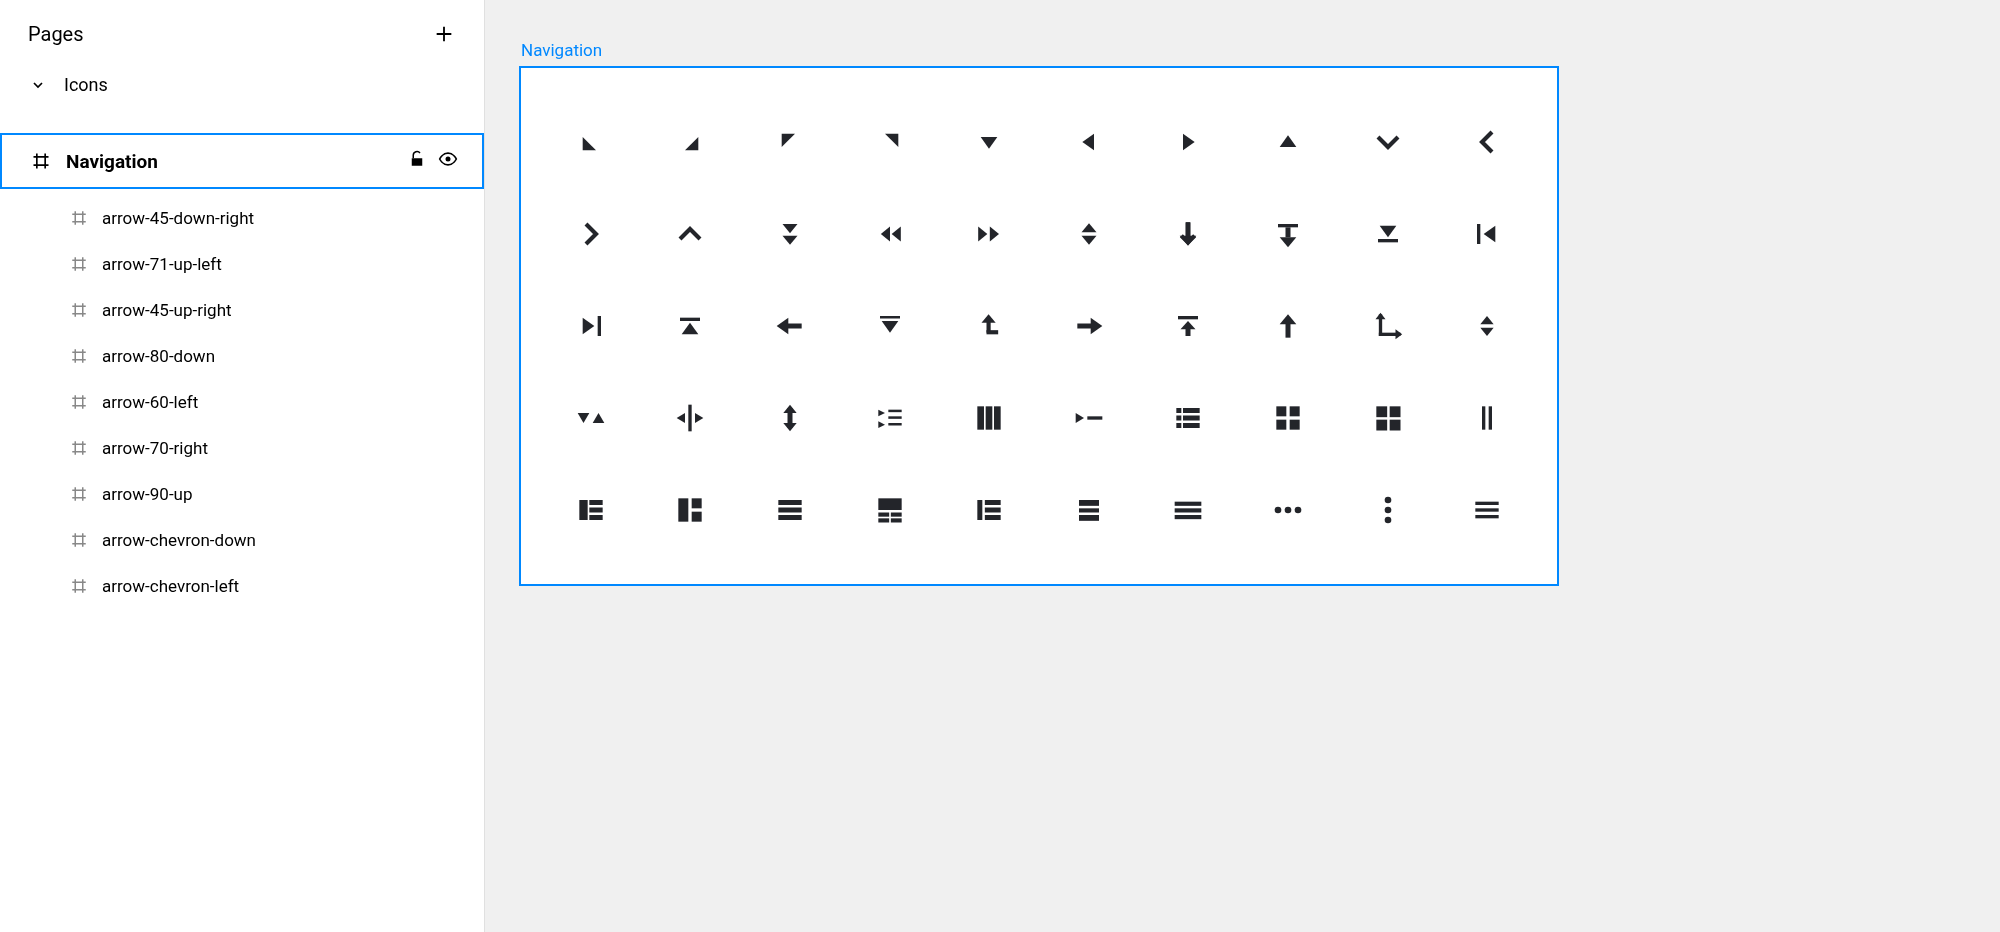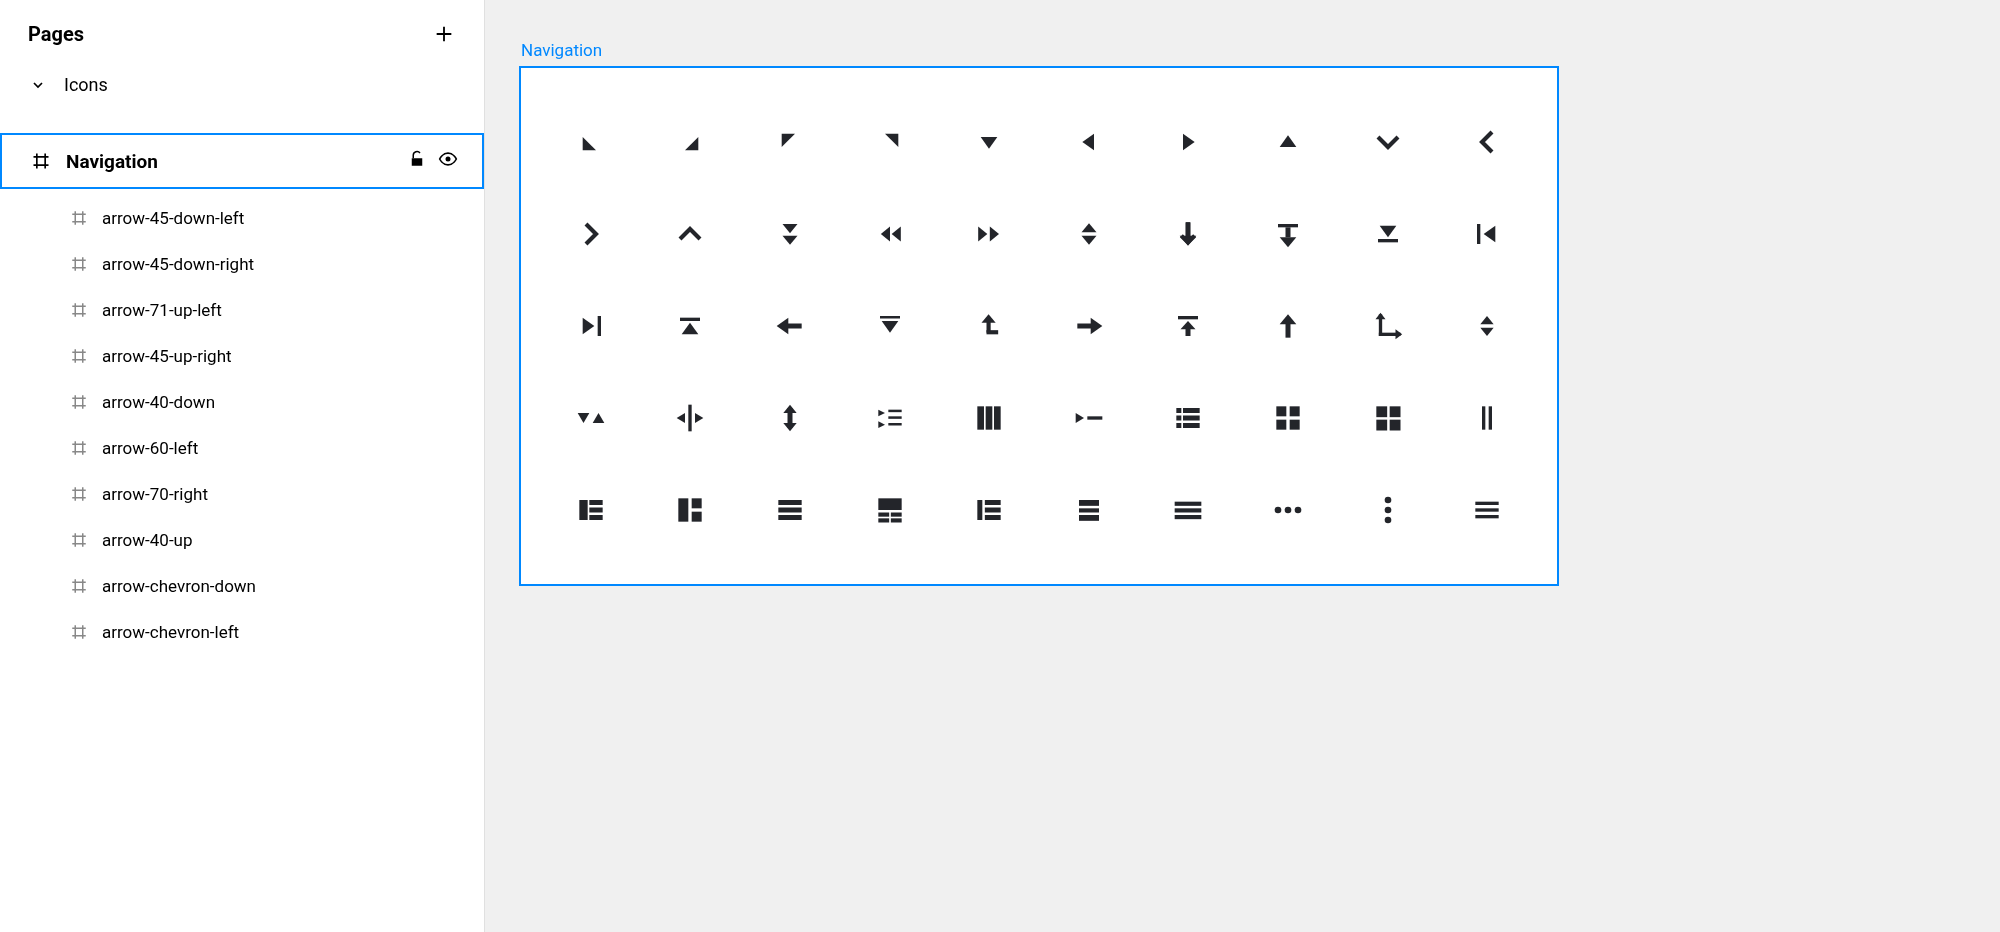--- a/index.html
+++ b/index.html
@@ -1,20 +1,20 @@
 <!DOCTYPE html>
 <html><head>
   <meta charset="utf-8">
   <style>
     * { margin: 0; padding: 0; box-sizing: border-box; }
     body { font-family: -apple-system, BlinkMacSystemFont, "Segoe UI", Roboto, sans-serif; background: #f0f0f0; height: 932px; width: 2000px; overflow: hidden; }
     .app { display: flex; height: 100%; }
     .sidebar { width: 485px; background: #fff; border-right: 1px solid #e0e0e0; display: flex; flex-direction: column; }
     .sidebar-header { display: flex; align-items: center; justify-content: space-between; padding: 22px 28px 18px; }
-    .sidebar-title { font-size: 20px; font-weight: 700; color: #000; }
+    .sidebar-title { font-size: 20px; font-weight: 400; color: #000; }
     .add-btn { width: 24px; height: 24px; display: flex; align-items: center; justify-content: center; cursor: pointer; }
     .page-row { display: flex; align-items: flex-end; padding: 10px 28px; cursor: pointer; }
     .page-row .chev { width: 20px; height: 20px; display: flex; align-items: center; justify-content: center; margin-right: 16px; }
     .page-row .page-name { font-size: 18px; color: #000; }
     .frame-selected { display: flex; align-items: center; justify-content: space-between; border: 2px solid #0088ff; padding: 14px 24px 14px 28px; margin-top: 28px; }
     .frame-selected .left { display: flex; align-items: center; }
     .frame-selected .frame-icon { width: 22px; height: 22px; margin-right: 14px; display: flex; align-items: center; justify-content: center; }
     .frame-selected .frame-name { font-size: 19px; font-weight: 700; color: #000; }
     .frame-selected .right { display: flex; align-items: center; gap: 12px; }
     .layer-item { display: flex; align-items: center; padding: 12px 0 12px 68px; cursor: pointer; }
@@ -76,28 +76,20 @@
       </div>
     </div>
 
     <div class="layers-list" id="layers-list">
         <div class="layer-item">
     <div class="frame-icon">
       <svg viewBox="0 0 24 24" width="18" height="18" class="muted">
               <path d="M7 3v18M17 3v18M3 7h18M3 17h18" stroke="#888" stroke-width="2" fill="none"></path>
             </svg>
     </div>
-    <div class="layer-name">arrow-45-down-left</div>
-  </div>
-        <div class="layer-item">
-    <div class="frame-icon">
-      <svg viewBox="0 0 24 24" width="18" height="18" class="muted">
-              <path d="M7 3v18M17 3v18M3 7h18M3 17h18" stroke="#888" stroke-width="2" fill="none"></path>
-            </svg>
-    </div>
     <div class="layer-name">arrow-45-down-right</div>
   </div>
         <div class="layer-item">
     <div class="frame-icon">
       <svg viewBox="0 0 24 24" width="18" height="18" class="muted">
               <path d="M7 3v18M17 3v18M3 7h18M3 17h18" stroke="#888" stroke-width="2" fill="none"></path>
             </svg>
     </div>
     <div class="layer-name">arrow-71-up-left</div>
   </div>
@@ -108,21 +100,21 @@
             </svg>
     </div>
     <div class="layer-name">arrow-45-up-right</div>
   </div>
         <div class="layer-item">
     <div class="frame-icon">
       <svg viewBox="0 0 24 24" width="18" height="18" class="muted">
               <path d="M7 3v18M17 3v18M3 7h18M3 17h18" stroke="#888" stroke-width="2" fill="none"></path>
             </svg>
     </div>
-    <div class="layer-name">arrow-40-down</div>
+    <div class="layer-name">arrow-80-down</div>
   </div>
         <div class="layer-item">
     <div class="frame-icon">
       <svg viewBox="0 0 24 24" width="18" height="18" class="muted">
               <path d="M7 3v18M17 3v18M3 7h18M3 17h18" stroke="#888" stroke-width="2" fill="none"></path>
             </svg>
     </div>
     <div class="layer-name">arrow-60-left</div>
   </div>
         <div class="layer-item">
@@ -132,21 +124,21 @@
             </svg>
     </div>
     <div class="layer-name">arrow-70-right</div>
   </div>
         <div class="layer-item">
     <div class="frame-icon">
       <svg viewBox="0 0 24 24" width="18" height="18" class="muted">
               <path d="M7 3v18M17 3v18M3 7h18M3 17h18" stroke="#888" stroke-width="2" fill="none"></path>
             </svg>
     </div>
-    <div class="layer-name">arrow-40-up</div>
+    <div class="layer-name">arrow-90-up</div>
   </div>
         <div class="layer-item">
     <div class="frame-icon">
       <svg viewBox="0 0 24 24" width="18" height="18" class="muted">
               <path d="M7 3v18M17 3v18M3 7h18M3 17h18" stroke="#888" stroke-width="2" fill="none"></path>
             </svg>
     </div>
     <div class="layer-name">arrow-chevron-down</div>
   </div>
         <div class="layer-item">

